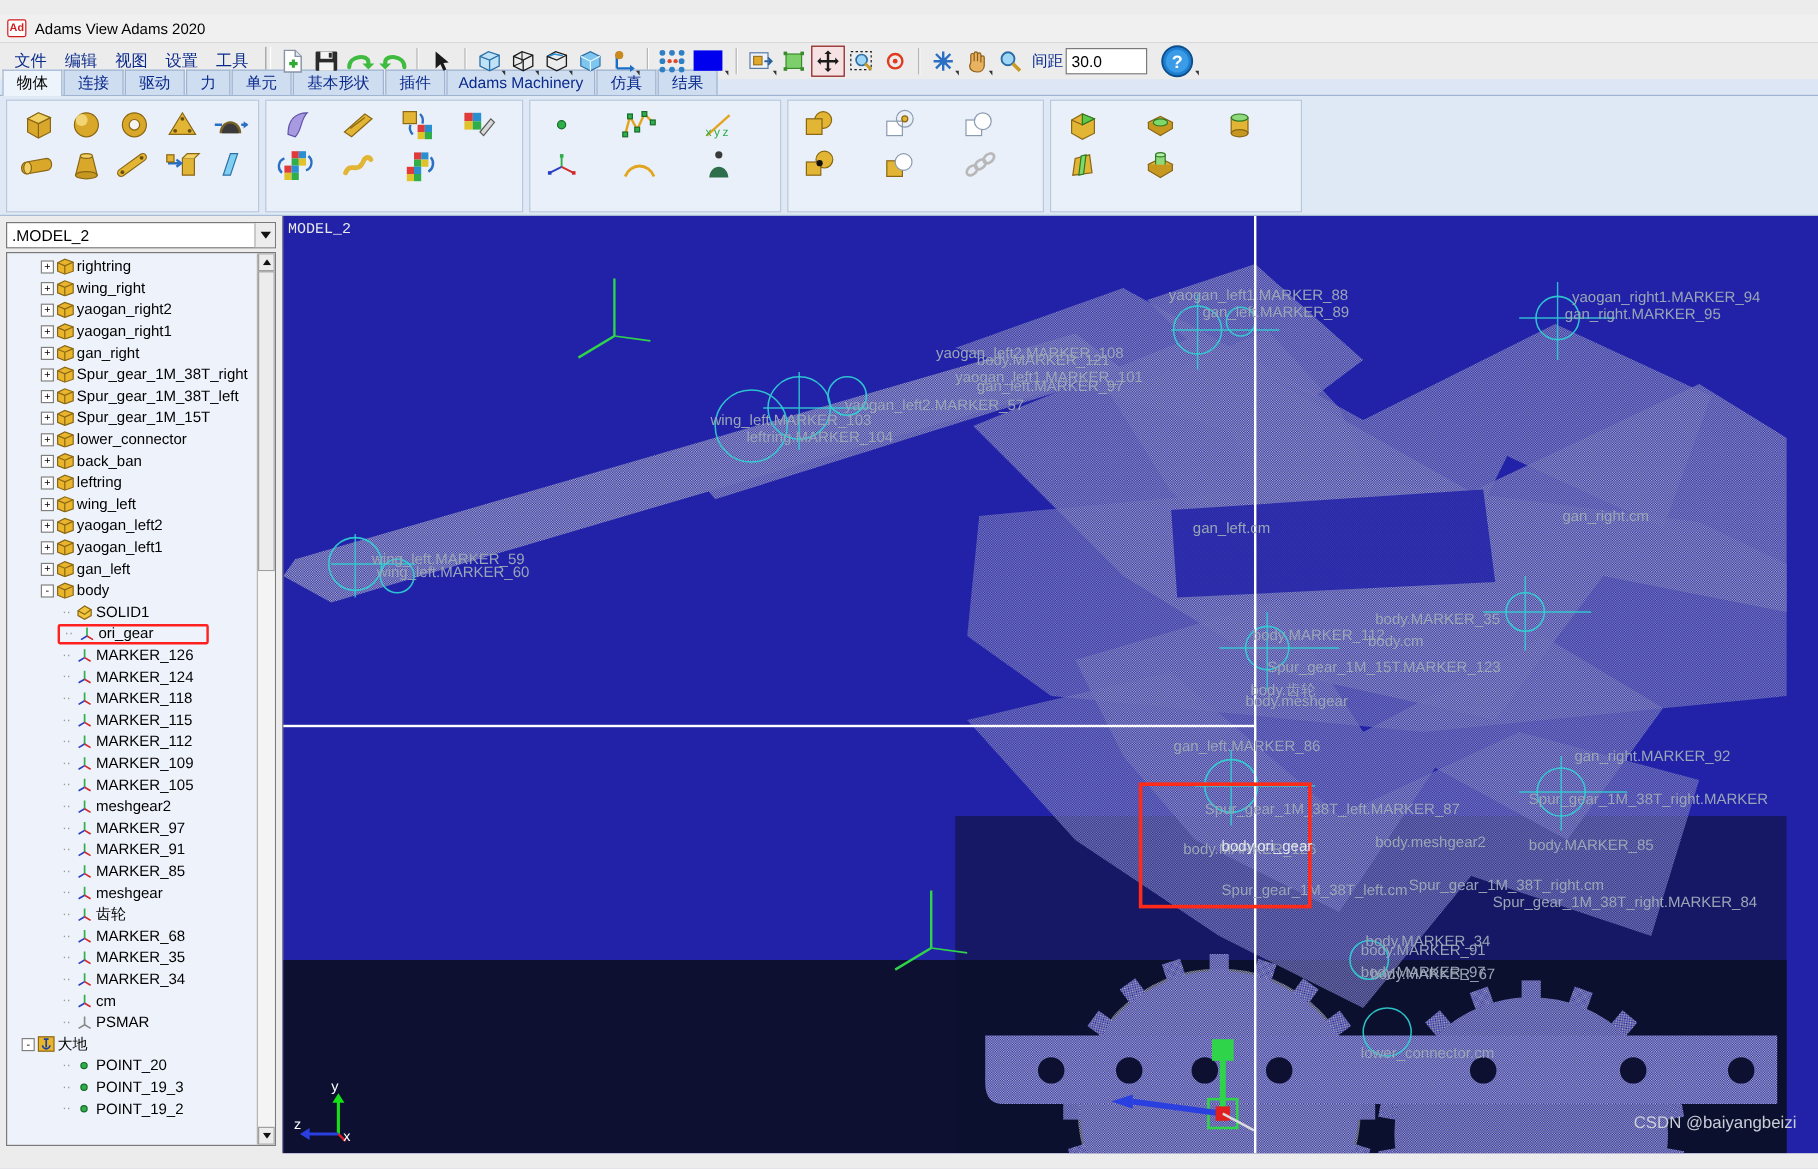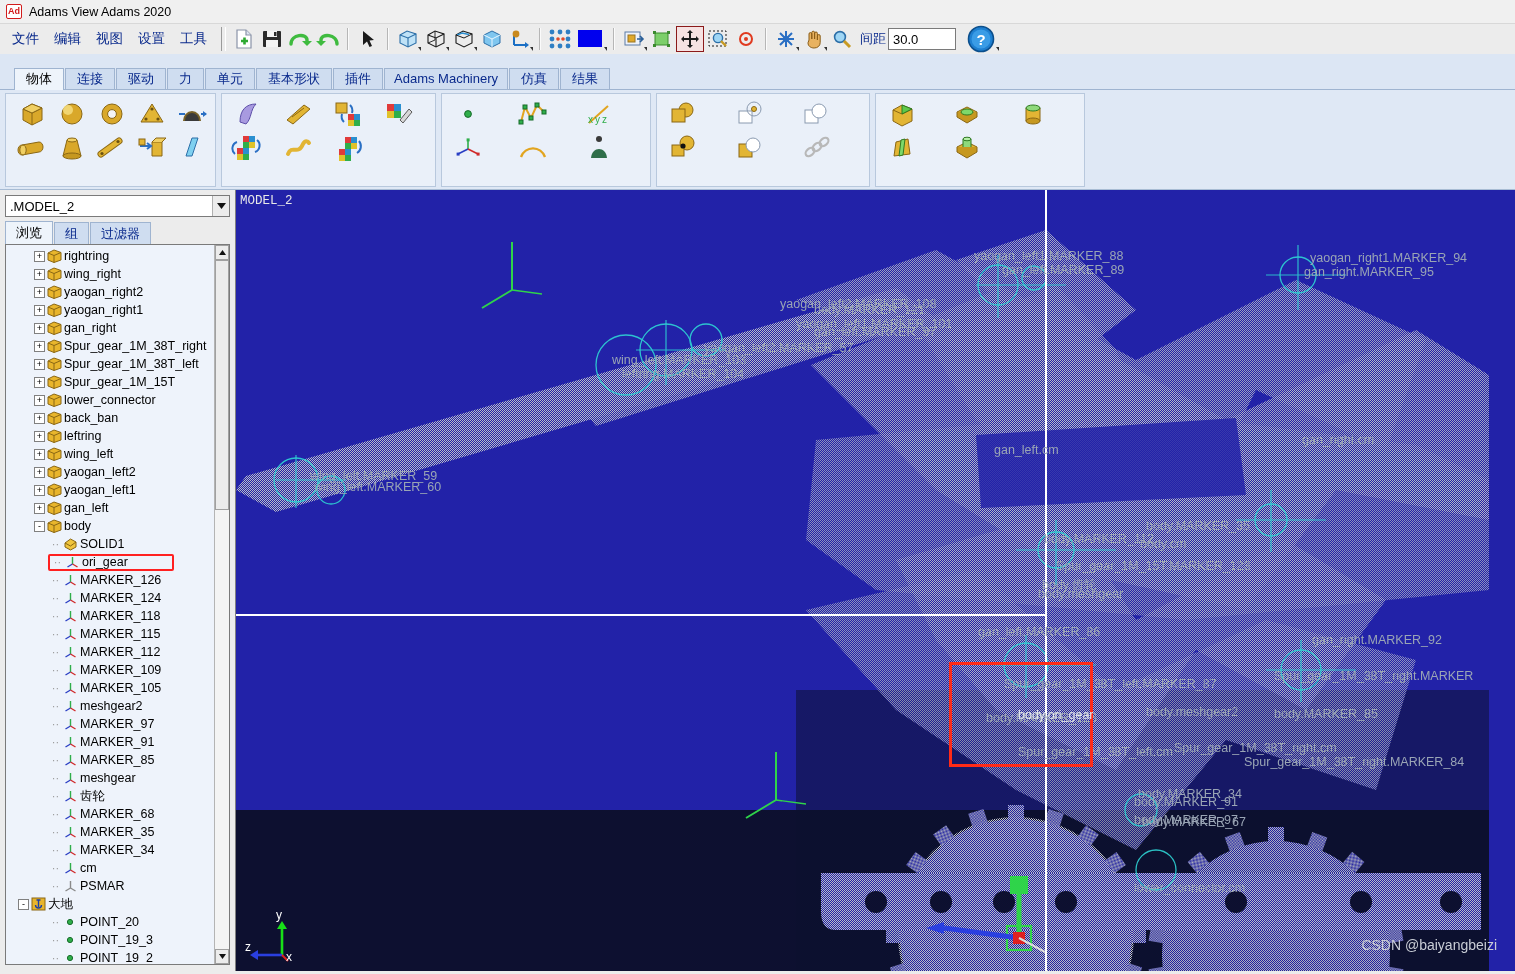--- a/index.html
+++ b/index.html
@@ -1,21 +1,21 @@
 <!DOCTYPE html>
 <html><head>
 <meta charset="utf-8">
 <style>
   * { box-sizing: border-box; margin:0; padding:0; }
   html,body { width:1515px; height:974px; overflow:hidden; background:#ececec;
     font-family:"Liberation Sans", sans-serif; font-size:12px; color:#000; }
 
   
   #titlebar { height:24px; background:#f0f0f0; border-bottom:1px solid #d8d8d8;
-    display:flex; align-items:center; padding-left:6px; gap:7px; }
+    display:flex; align-items:center; padding-left:6px; gap:7px;margin-top:12px; }
   #app-logo { width:16px; height:15px; border:1.5px solid #d21b1b; border-radius:2px;
     background:#fff; color:#d21b1b; font-size:9px; font-weight:bold; line-height:12px;
     text-align:center; font-family:"Liberation Sans", sans-serif; }
   #title-text { font-size:12.5px; color:#000; }
 
   
   #menubar { height:30px; background:#ececec; display:flex; align-items:center; }
   #menu-items { display:flex; align-items:center; padding-left:6px; gap:3px; }
   .menu-item { color:#0a2a8c; font-size:13.5px; padding:2px 6px; cursor:default; }
   .tb-sep { width:2px; height:22px; border-left:1px solid #b6b6b6;
@@ -26,22 +26,22 @@
   .tbtn { width:28px; height:26px; display:flex; align-items:center; justify-content:center;
     position:relative; }
   .tbtn.boxed { border:1px solid #8b1a1a; background:#f6e2e2; }
   .caret { position:absolute; right:1px; bottom:1px; width:0; height:0;
     border-left:3px solid transparent; border-top:4px solid #333; }
   #spacing-label { color:#0a2a8c; font-size:13px; margin:0 2px 0 4px; }
   #spacing-field { width:68px; height:22px; border:1px solid #7a7a7a; background:#fff;
     font-size:13px; padding:1px 4px; line-height:19px; font-family:"Liberation Sans", sans-serif;}
 
   
-  #ribbon-tabs { height:36px; background:#dce6f4; display:flex; align-items:flex-end;
-    padding-left:14px; border-bottom:1px solid #9fb4d0; }
+  #ribbon-tabs { height:14px; background:#dce6f4; display:flex; align-items:flex-end;
+    padding-left:2px; border-bottom:1px solid #9fb4d0; }
   .rtab { height:21px; line-height:20px; padding:0 11px; font-size:13px; color:#0a2a8c;
     background:#cfddf0; border:1px solid #9fb4d0; border-bottom:none;
     margin-right:1px; cursor:default; }
   .rtab.active { background:#eef4fb; color:#000; position:relative; top:1px; height:22px;}
   .rtab.wide { padding:0 9px; }
 
   
   #ribbon { height:100px; background:#dfe8f5; display:flex; align-items:flex-start;
     padding:3px 3px 0 5px; gap:5px; border-bottom:1px solid #a8bcd4; }
   .rgroup { background:#eaf0f9; border:1px solid #b8c8dd; height:94px;
@@ -641,25 +641,20 @@
   <div id="leftpanel">
     <div id="model-select">
       <div id="model-select-text">.MODEL_2</div>
       <div id="model-select-arrow">
         <svg width="9" height="6" viewBox="0 0 9 6">
             <path d="M0 0 L9 0 L4.5 6z" fill="#111"></path>
           </svg>
       </div>
     </div>
 
-    <div id="browser-tabs">
-      <div class="btab active">浏览</div>
-      <div class="btab">组</div>
-      <div class="btab">过滤器</div>
-    </div>
 
     <div id="tree-wrap">
       <div id="tree">
           <div class="trow">
             <span class="tindent" style="width: 26px;"></span>
             <span style="display: flex; align-items: center;">
               <span class="tplus">+</span>
               <span style="display: flex;">
                 <svg width="15" height="14" viewBox="0 0 15 14">
                   <path d="M1 4 L7 1 L14 3.5 L14 11 L7 13.5 L1 11z" fill="#e8b52c" stroke="#8a6714"></path>
@@ -1383,21 +1378,21 @@
     <div id="vp-labels" style="position:absolute;left:0;top:0;width:1253px;height:781px;">
         <div class="vlabel dim" style="left: 738px; top: 59px;">yaogan_left1.MARKER_88</div>
         <div class="vlabel dim" style="left: 766px; top: 73px;">gan_left.MARKER_89</div>
         <div class="vlabel dim" style="left: 1074px; top: 61px;">yaogan_right1.MARKER_94</div>
         <div class="vlabel dim" style="left: 1068px; top: 75px;">gan_right.MARKER_95</div>
         <div class="vlabel dim" style="left: 544px; top: 107px;">yaogan_left2.MARKER_108</div>
         <div class="vlabel dim" style="left: 578px; top: 113px;">body.MARKER_121</div>
         <div class="vlabel dim" style="left: 560px; top: 127px;">yaogan_left1.MARKER_101</div>
         <div class="vlabel dim" style="left: 578px; top: 135px;">gan_left.MARKER_97</div>
         <div class="vlabel dim" style="left: 468px; top: 151px;">yaogan_left2.MARKER_57</div>
-        <div class="vlabel dim" style="left: 376px; top: 163px;">wing_left.MARKER_103</div>
+        <div class="vlabel dim" style="left: 356px; top: 163px;">wing_left.MARKER_103</div>
         <div class="vlabel dim" style="left: 386px; top: 177px;">leftring.MARKER_104</div>
         <div class="vlabel dim" style="left: 74px; top: 279px;">wing_left.MARKER_59</div>
         <div class="vlabel dim" style="left: 78px; top: 290px;">wing_left.MARKER_60</div>
         <div class="vlabel dim" style="left: 758px; top: 253px;">gan_left.cm</div>
         <div class="vlabel dim" style="left: 1066px; top: 243px;">gan_right.cm</div>
         <div class="vlabel dim" style="left: 910px; top: 329px;">body.MARKER_35</div>
         <div class="vlabel dim" style="left: 808px; top: 342px;">body.MARKER_112</div>
         <div class="vlabel dim" style="left: 904px; top: 347px;">body.cm</div>
         <div class="vlabel dim" style="left: 820px; top: 369px;">Spur_gear_1M_15T.MARKER_123</div>
         <div class="vlabel dim" style="left: 806px; top: 387px;">body.齿轮</div>

